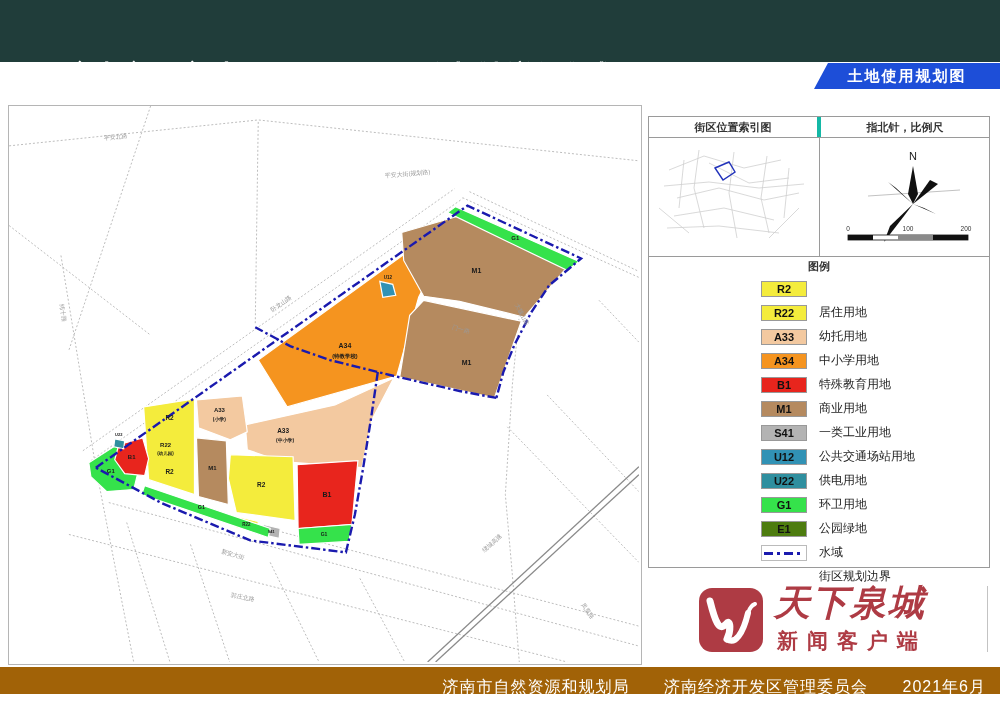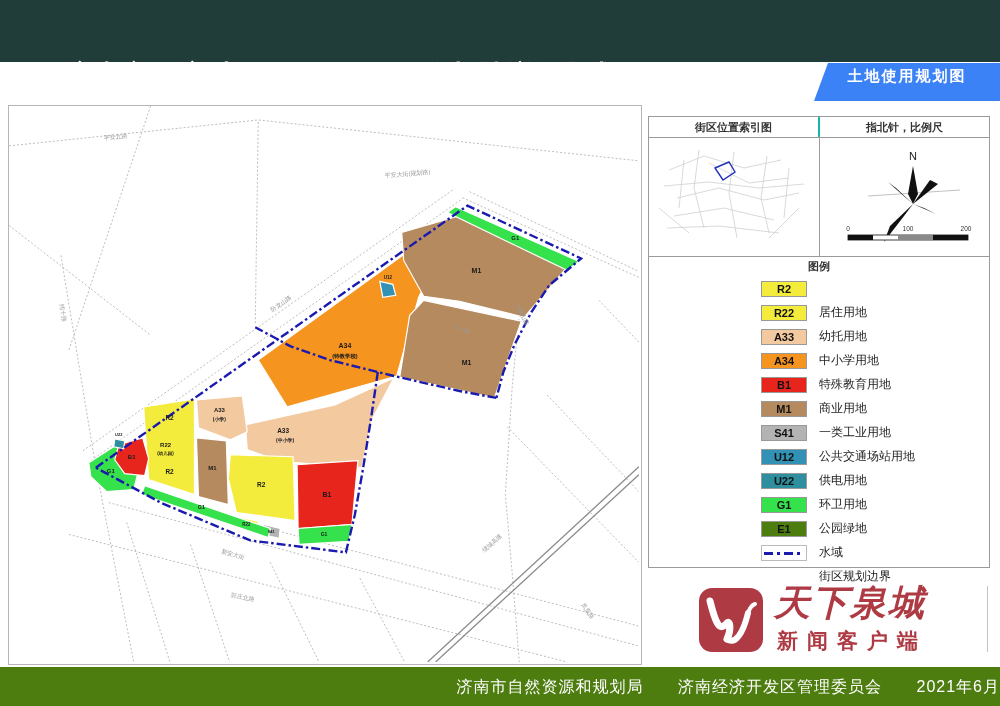--- a/index.html
+++ b/index.html
@@ -1,32 +1,32 @@
 <!DOCTYPE html>
 <html><head>
 <meta charset="utf-8">
 <style>
   html,body{margin:0;padding:0;background:#fff;font-family:"Liberation Sans",sans-serif;}
   #stage{position:relative;width:1000px;height:706px;background:#fff;overflow:hidden;}
 
   
   .topbar{position:absolute;left:0;top:0;width:1000px;height:62px;background:#203d3a;}
   .topbar .title{position:absolute;left:64px;top:14px;color:#fff;font-size:28px;font-weight:bold;letter-spacing:1px;margin-top:43px;}
-  .banner{position:absolute;top:63px;right:0;width:186px;height:38px;background:#3b82f6;
+  .banner{position:absolute;top:63px;right:0;width:186px;height:26px;background:#1d4ed8;
           clip-path:polygon(14px 0,100% 0,100% 100%,0 100%);}
   .banner span{display:block;text-align:center;line-height:26px;color:#fff;font-size:15px;font-weight:bold;letter-spacing:2px;}
 
   
   .map-box{position:absolute;left:8px;top:105px;width:632px;height:558px;background:#fff;border:1px solid #b5b5b5;}
 
   
   .panel{position:absolute;left:648px;top:116px;width:342px;height:452px;border:1px solid #9a9a9a;background:#fff;box-sizing:border-box;}
   .panel-head{display:flex;height:20px;border-bottom:1px solid #9a9a9a;}
   .panel-head div{flex:1;text-align:center;font-size:11px;font-weight:bold;color:#333;line-height:20px;}
-  .panel-head div:last-child{border-left:2px solid #14b8a6;font-family:Liberation Serif, serif;}
+  .panel-head div:last-child{border-left:4px solid #14b8a6;font-family:Liberation Serif, serif;}
   .panel-boxes{display:flex;height:118px;border-bottom:1px solid #9a9a9a;}
   .panel-boxes .cell{flex:1;position:relative;}
   .panel-boxes .cell:last-child{border-left:1px solid #9a9a9a;}
   .legend-head{height:18px;text-align:center;font-size:11px;font-weight:bold;color:#333;line-height:18px;}
   .legend-list{padding-top:2px;}
   .legend-row{height:24px;display:flex;align-items:center;padding-left:112px;}
   .swatch{width:46px;height:16px;border:1px solid #999;box-sizing:border-box;
           text-align:center;font-size:11px;line-height:14px;color:#111;font-weight:bold;}
   .swatch.dash{border:1px solid #bbb;background:#fff;position:relative;}
   .swatch.dash i{position:absolute;left:2px;right:2px;top:6px;height:3px;display:block;
@@ -35,22 +35,22 @@
 
   
   .logo{position:absolute;left:698px;top:583px;width:290px;height:78px;text-decoration:underline;}
   .logo .mark{position:absolute;left:0;top:4px;}
   .logo .t1{position:absolute;left:76px;top:-4px;font-family:"DejaVu Serif",serif;font-style:italic;
             font-weight:bold;font-size:36px;color:#ae3b44;letter-spacing:2px;}
   .logo .t2{position:absolute;left:79px;top:44px;font-size:21px;font-weight:600;color:#ae3b44;letter-spacing:9px;}
   .logo-divider{position:absolute;left:987px;top:586px;width:1px;height:66px;background:#c3c3c3;}
 
   
-  .bottombar{position:absolute;left:0;top:667px;width:1000px;height:40px;background:#4d7c0f;color:#fff;
-             font-size:16px;line-height:39px;text-align:right;box-sizing:border-box;}
+  .bottombar{position:absolute;left:0;top:667px;width:1000px;height:27px;background:#a16207;color:#fff;
+             font-size:16px;line-height:39px;text-align:right;box-sizing:border-box;padding-right:14px;}
   .bottombar span{margin-left:30px;letter-spacing:1px;}
 
   text.plabel{font-weight:600;fill:#1a1a1a;}
   text.rlabel{fill:#9a9a9a;}
 </style>
 </head>
 <body>
 
 <div id="stage">
 

